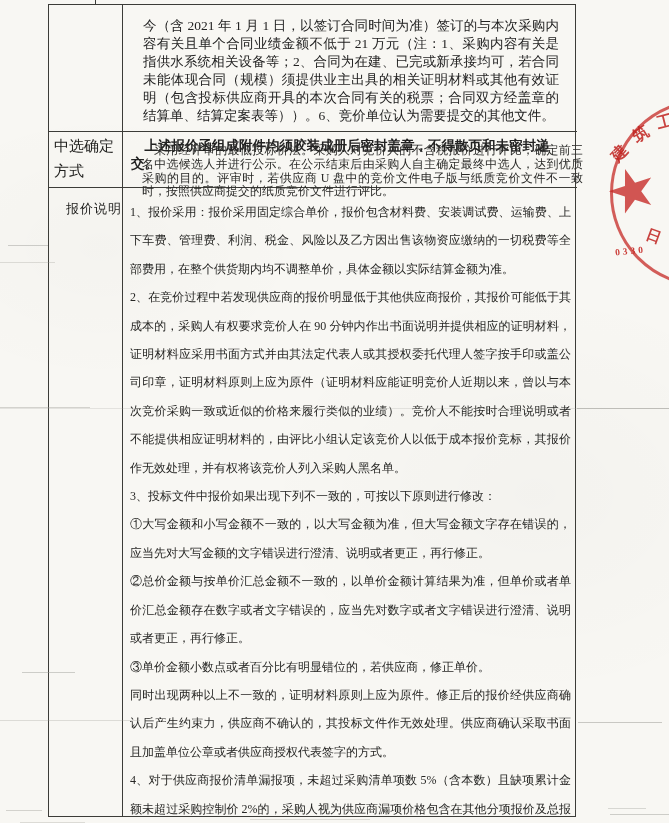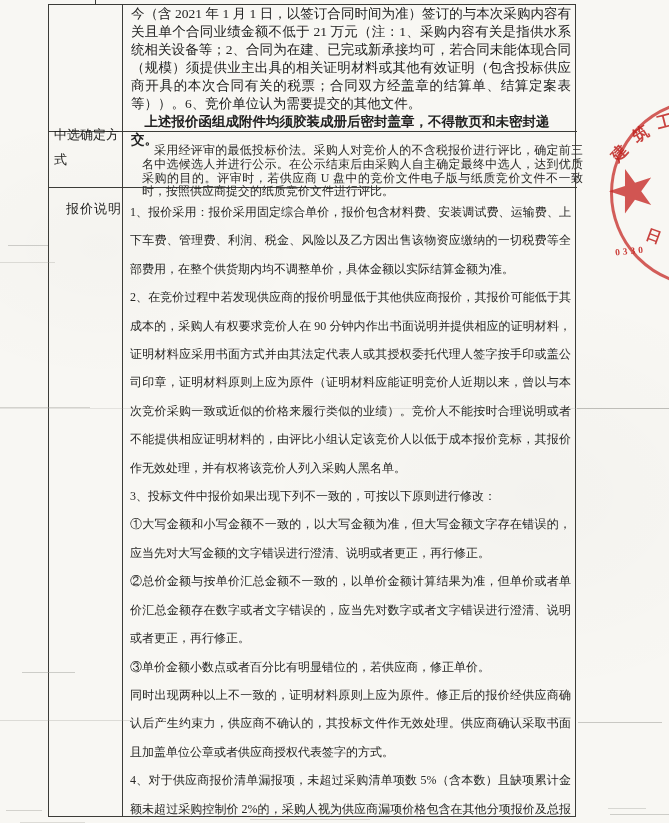--- a/index.html
+++ b/index.html
@@ -22,23 +22,23 @@
   .vline{position:absolute;width:1.4px;background:#3c3c38;}
   .hline{position:absolute;height:1.4px;background:#3c3c38;}
   .col-div{left:122px;top:4px;height:813px;}
   .row-div-a{left:48px;top:131px;width:529px;}
   .row-div-b{left:48px;top:187px;width:529px;}
   .stub{left:95px;top:0;height:5px;}
   
   .cell{position:absolute;box-sizing:border-box;}
   .r1-content{left:131px;top:5px;width:440px;font-size:13.5px;line-height:18px;
     text-align:justify;text-justify:inter-ideograph;color:#222;}
-  .r1-content .para{margin:0;}
+  .r1-content .para{margin:12px;}
   .r1-content .bold-note{margin:0;font-weight:bold;text-indent:1em;text-align:left;}
-  .r2-label{left:54px;top:122px;width:66px;font-size:13px;line-height:25px;color:#1e1e1c;}
+  .r2-label{left:54px;top:134px;width:66px;font-size:15px;line-height:25px;color:#1e1e1c;}
   .r2-content{left:130px;top:132px;width:441px;font-size:12px;line-height:13.8px;
     text-align:justify;text-justify:inter-ideograph;text-indent:1em;color:#2a2a28;margin:12px;}
   .r3-label{left:49px;top:200px;width:73px;font-size:13px;letter-spacing:1px;
     text-align:right;color:#1e1e1c;}
   .r3-content{left:130px;top:198px;width:441px;font-size:12px;line-height:28.4px;
     text-align:justify;text-justify:inter-ideograph;color:#262624;}
   .r3-content p{margin:0;}
   
   .art{position:absolute;height:1px;background:#9a9a94;pointer-events:none;}
   

